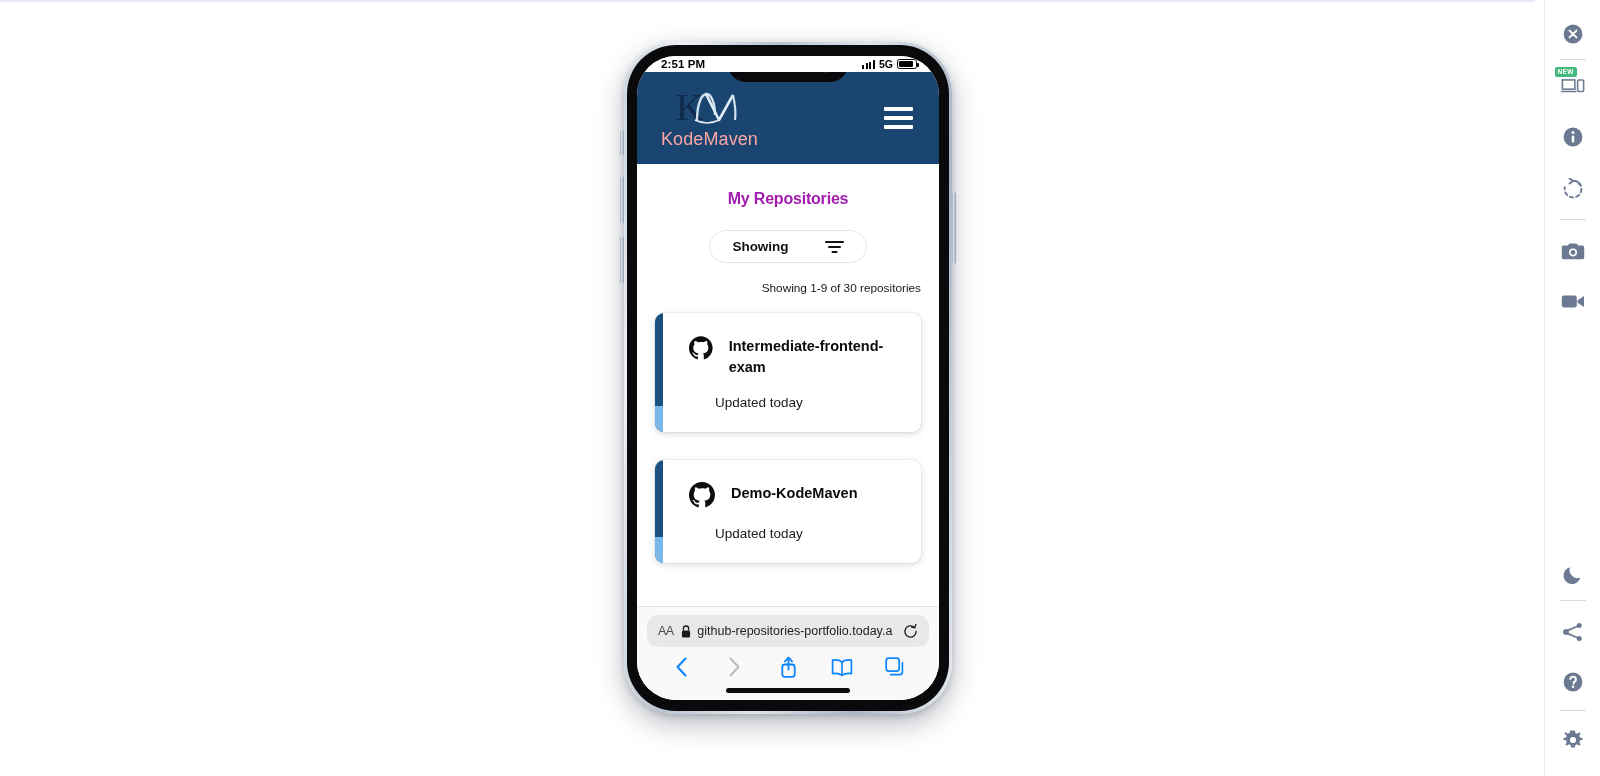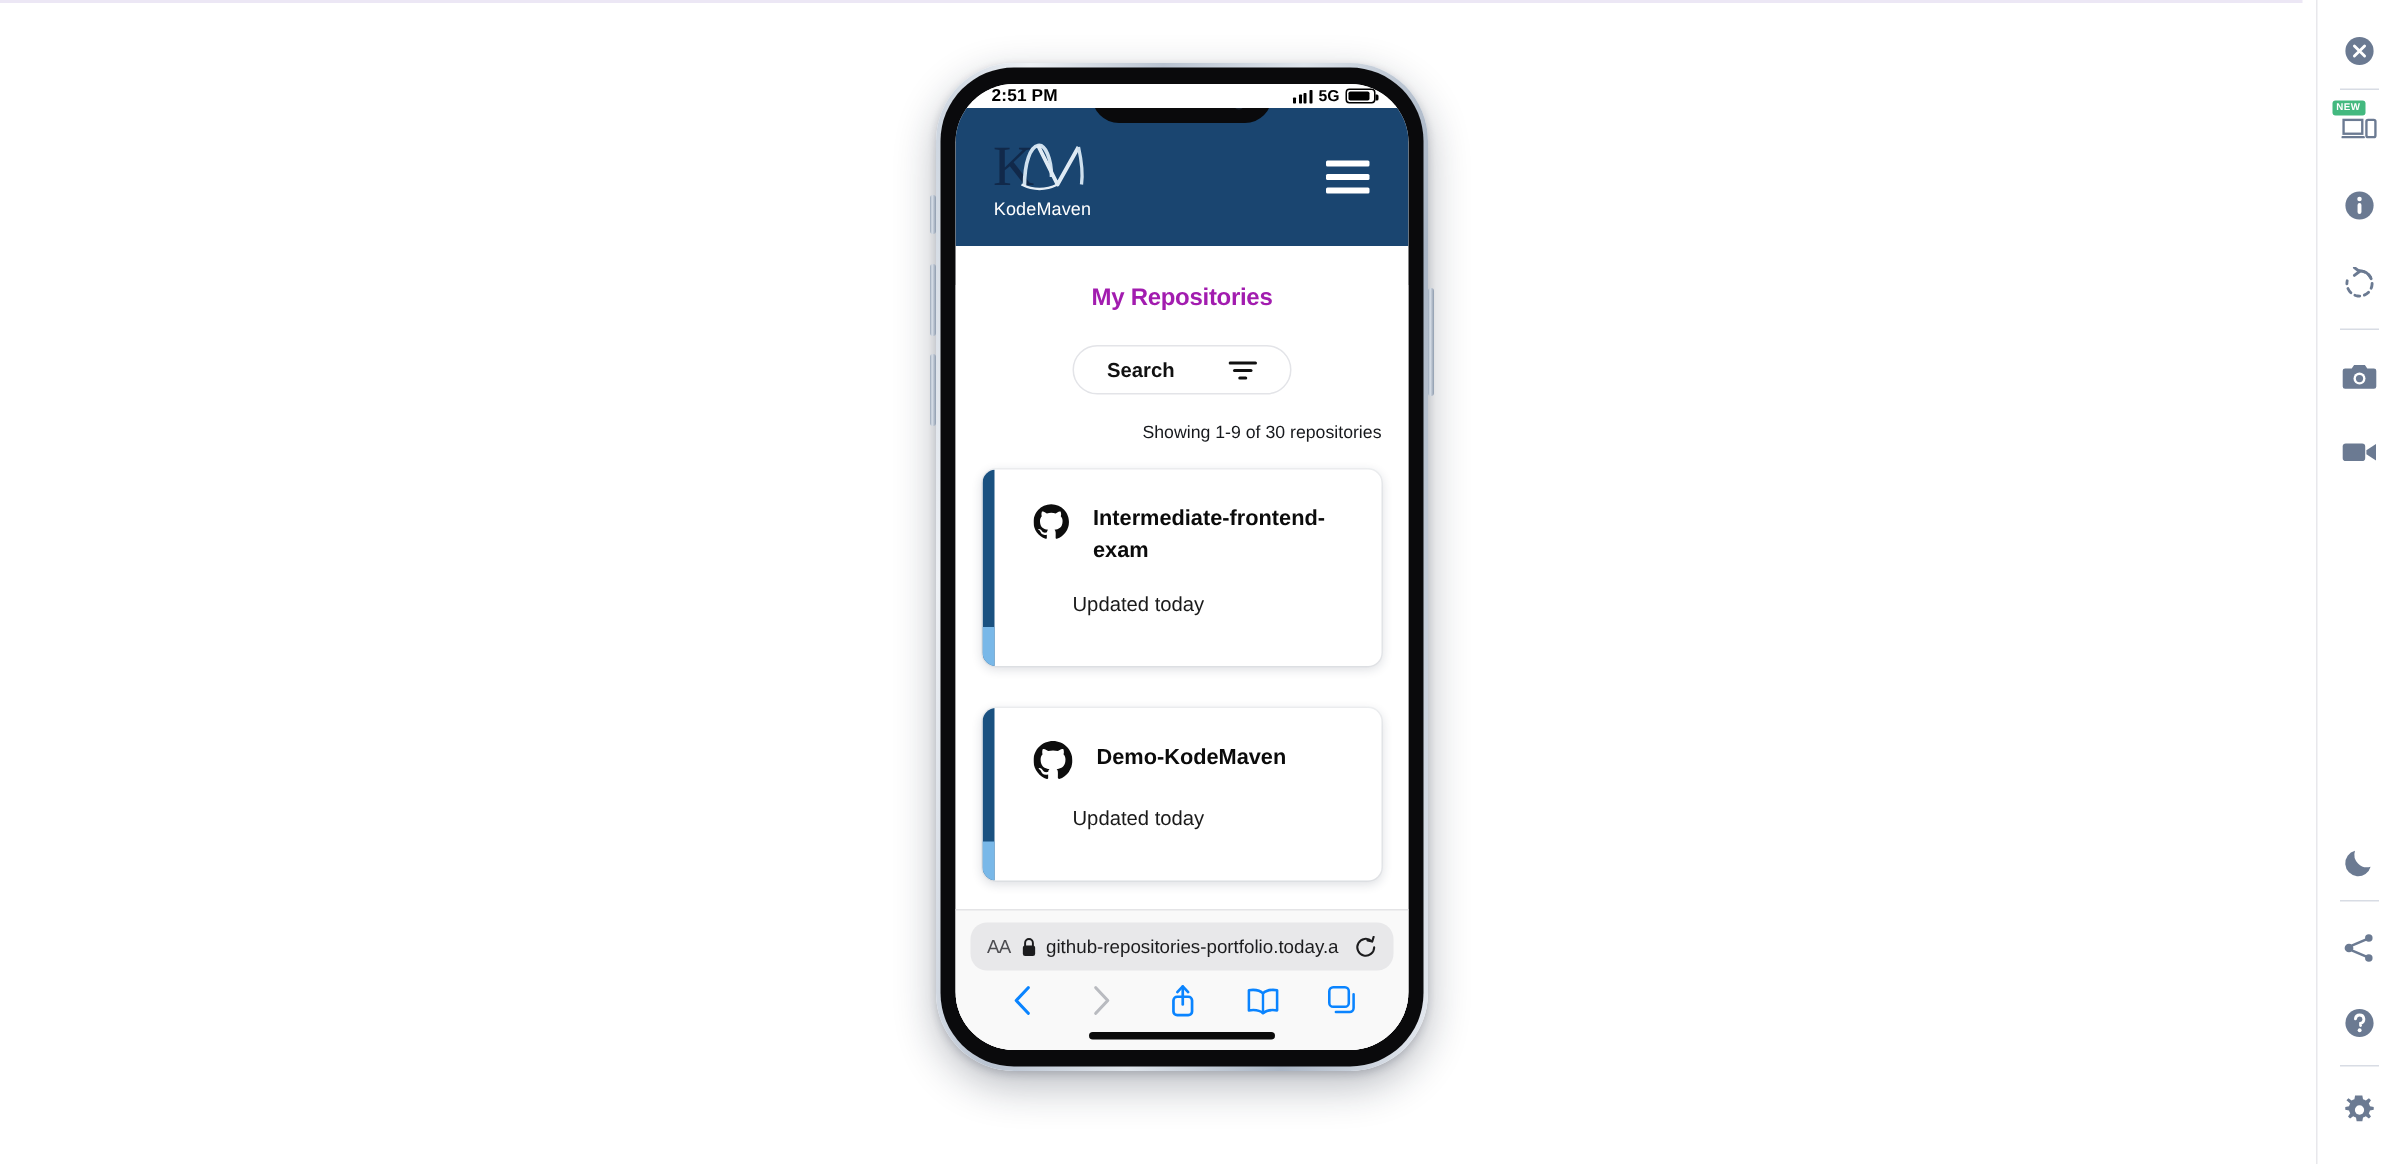--- a/index.html
+++ b/index.html
@@ -184,22 +184,22 @@
   #app-header {
     background: #1a4570;
     height: 92px;
     display: flex;
     align-items: center;
     justify-content: space-between;
     padding: 0 22px 0 24px;
   }
   #brand { display: flex; flex-direction: column; align-items: center; }
   #brand-name {
-    color: #ffffff;
-    font-size: 12px;
+    color: #fca5a5;
+    font-size: 18px;
     margin-top: -2px;
     letter-spacing: 0.1px;
   }
   #hamburger { display: flex; flex-direction: column; gap: 5px; padding: 4px; }
   #hamburger span {
     display: block;
     width: 29px;
     height: 4px;
     background: #ffffff;
     border-radius: 1px;
@@ -264,21 +264,21 @@
     cursor: pointer;
   }
 
   
   #repo-list { margin-top: 18px; display: flex; flex-direction: column; gap: 28px; }
   .repo-card {
     position: relative;
     background: #ffffff;
     border-radius: 9px;
     box-shadow: 0 2px 7px rgba(25,40,65,0.16), 0 0 0 1px rgba(40,55,80,0.05);
-    padding: 22px 18px 34px 34px;
+    padding: 22px 18px 22px 34px;
     overflow: hidden;
     cursor: pointer;
   }
   .repo-accent {
     position: absolute;
     left: 0; top: 0; bottom: 0;
     width: 8px;
     background: #1a5180;
   }
   .repo-accent::after {
@@ -405,21 +405,21 @@
               <span></span>
           </div>
         </div>
 
         <div id="content">
 
           <div id="page-title">My Repositories</div>
 
           <div id="filter-row">
             <div id="filter-button">
-              <span id="filter-label">Search</span>
+              <span id="filter-label">Showing</span>
               <svg width="19" height="15" viewBox="0 0 19 15">
                 <rect x="0" y="2" width="19" height="2" rx="1" fill="#111"></rect>
                 <rect x="3" y="7" width="13" height="2" rx="1" fill="#111"></rect>
                 <rect x="6.5" y="12" width="6" height="2" rx="1" fill="#111"></rect>
               </svg>
             </div>
           </div>
 
           <div id="showing-text">Showing 1-9 of 30 repositories</div>
 

